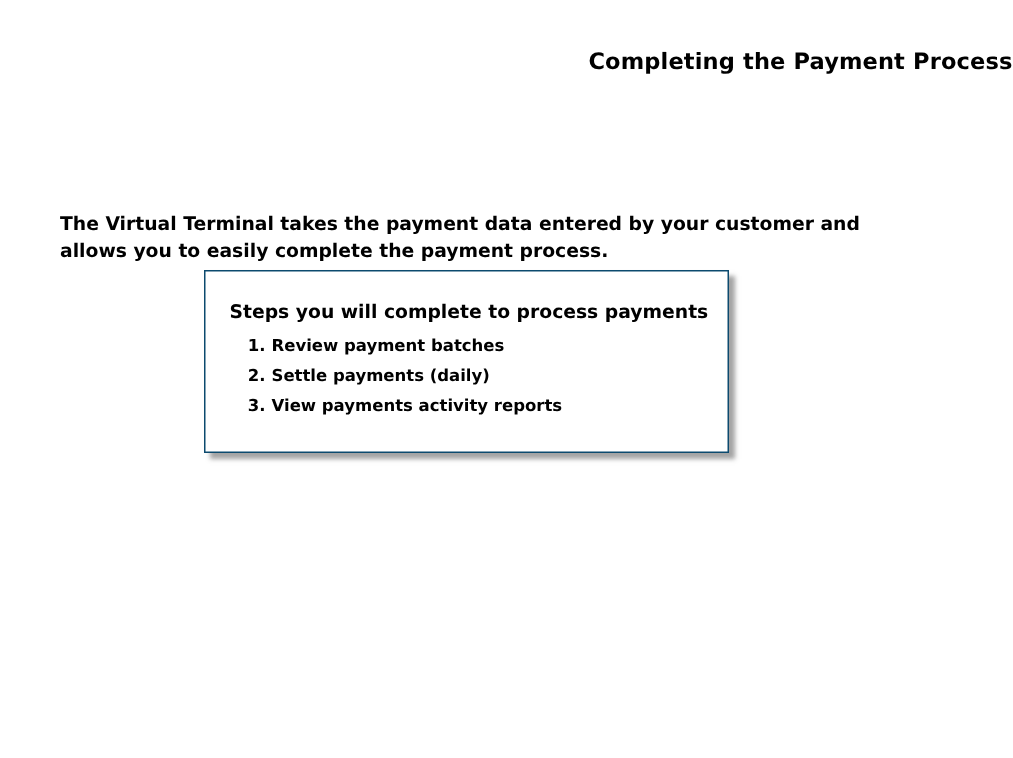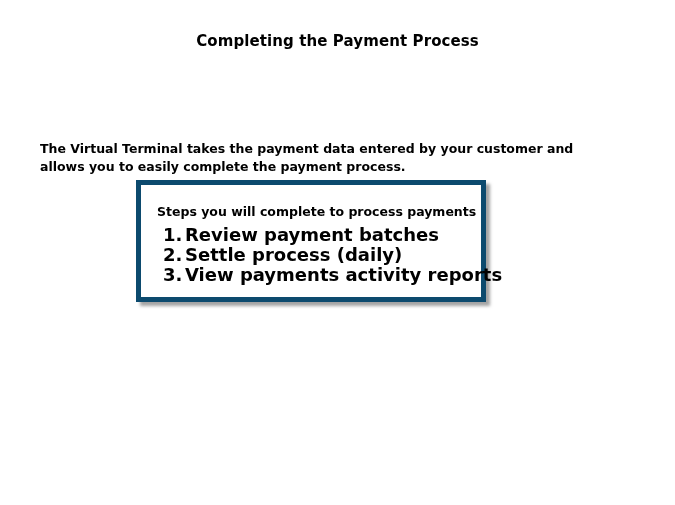--- a/index.html
+++ b/index.html
@@ -18,21 +18,21 @@
   .slide {
     position: relative;
     width: 675px;
     height: 505px;
   }
   .slide-title {
     position: absolute;
     top: 32px;
     left: 0;
     width: 675px;
-    text-align: center;
+    text-align: right;
     font-size: 15px;
     font-weight: bold;
     letter-spacing: 0.1px;
   }
   .intro-text {
     position: absolute;
     top: 112px;
     left: 40px;
     width: 545px;
     font-size: 12.5px;
@@ -40,41 +40,41 @@
     line-height: 1.45;
     margin-top: 28px;
   }
   .steps-box {
     position: absolute;
     top: 180px;
     left: 136px;
     width: 350px;
     height: 122px;
     background: #ffffff;
-    border: 5px solid #0c4a6e;
+    border: 1px solid #0c4a6e;
     box-shadow: 4px 4px 3px rgba(90,90,90,0.55);
     box-sizing: border-box;
   }
   .steps-heading {
     position: absolute;
     top: 19px;
     left: 16px;
     font-size: 12.5px;
     font-weight: bold;
   }
   .steps-list {
     position: absolute;
     top: 40px;
     left: 16px;
     margin: 0;
     padding: 0;
     list-style: none;
   }
   .steps-list li {
-    font-size: 18px;
+    font-size: 11px;
     font-weight: bold;
     line-height: 20px;
     padding-left: 28px;
     white-space: nowrap;
     text-decoration: underline;
   }
   .step-num {
     display: inline-block;
     width: 18px;
     margin-left: -22px;
@@ -94,21 +94,21 @@
 
   <div class="intro-text">The Virtual Terminal takes the payment data entered by your customer and allows you to easily complete the payment process.</div>
 
   <div class="steps-box">
     <div class="steps-heading">Steps you will complete to process payments</div>
     <ul class="steps-list">
       <li>
         <span class="step-num">1.</span><span class="step-label">Review payment batches</span>
       </li>
       <li>
-        <span class="step-num">2.</span><span class="step-label">Settle process (daily)</span>
+        <span class="step-num">2.</span><span class="step-label">Settle payments (daily)</span>
       </li>
       <li>
         <span class="step-num">3.</span><span class="step-label">View payments activity reports</span>
       </li>
     </ul>
   </div>
 
 </div>
 
 </body></html>

